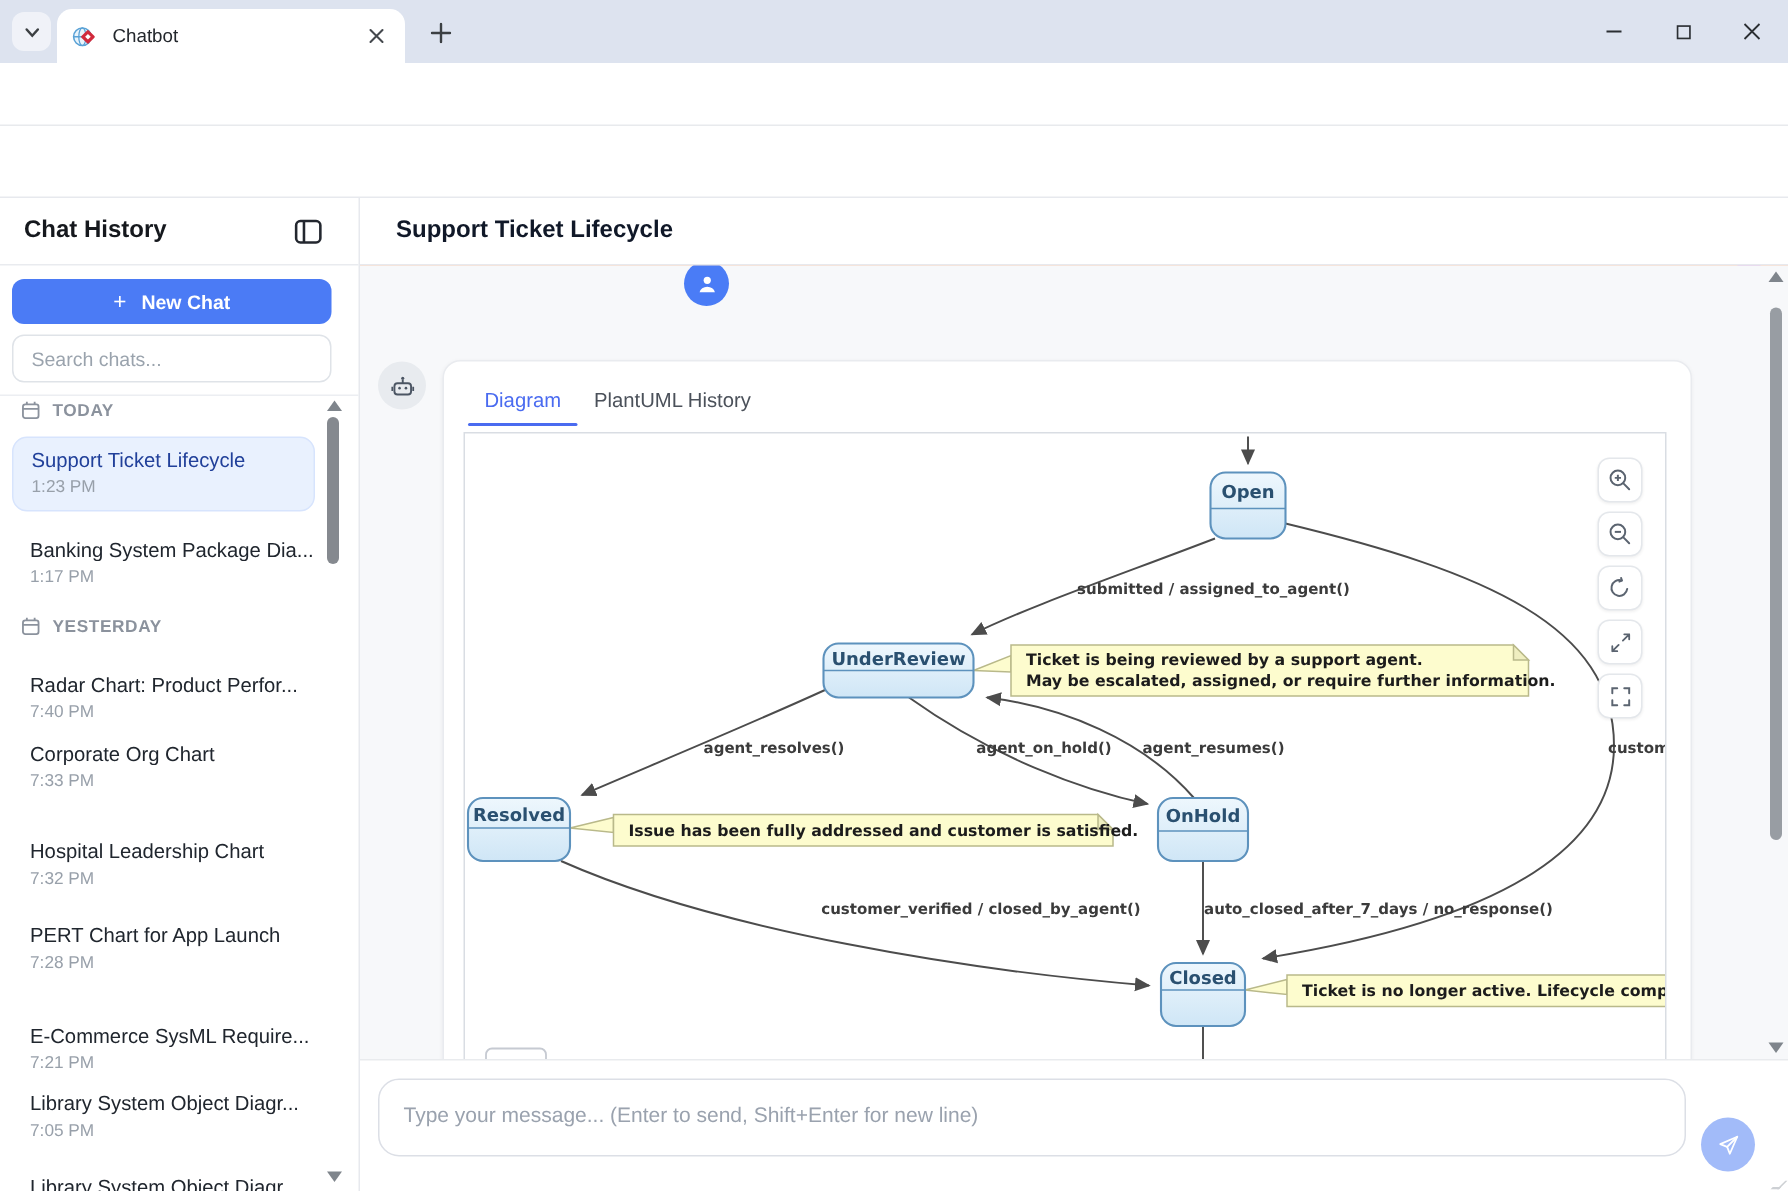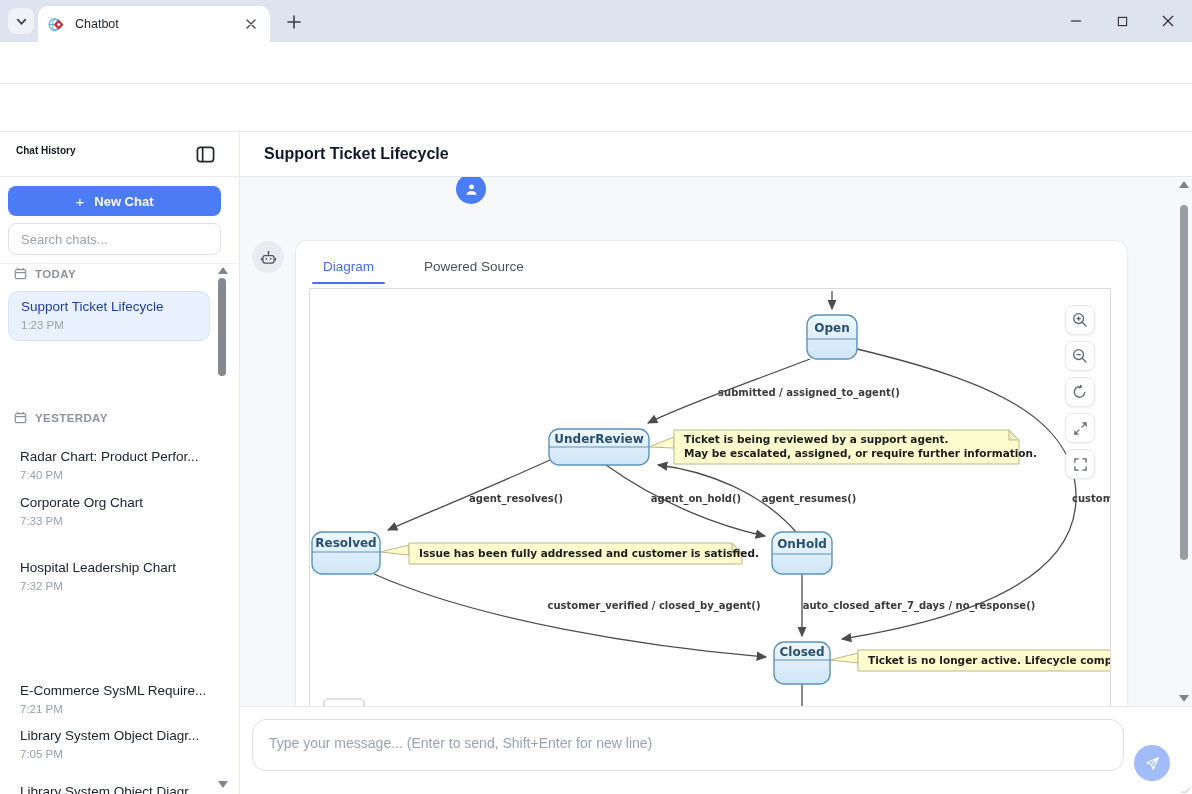--- a/index.html
+++ b/index.html
@@ -34,21 +34,21 @@
   .app-title { position:absolute; left:48px; top:94px; font-size:15px; font-weight:700; color:#111827; }
   .app-sub { position:absolute; left:48px; top:112px; font-size:11px; color:#6b7280; }
   .app-sub a { color:#6b7280; text-decoration:underline; }
   .hdr-ico { position:absolute; top:97px; width:24px; height:24px; display:flex; align-items:center; justify-content:center; }
   .more-apps { position:absolute; left:1060px; top:95px; height:27px; padding:0 14px; border-radius:15px; background:#12a673; color:#fff; font-size:12.5px; font-weight:700; display:flex; align-items:center; border:none; }
   .hdr-avatar { position:absolute; left:1149px; top:91px; width:34px; height:34px; border-radius:50%; background:#9c27b0; color:#fff; font-size:15px; font-weight:700; display:flex; align-items:center; justify-content:center; }
 
   
   .sidebar { position:absolute; left:0; top:132px; width:240px; height:662px; background:#fff; border-right:1px solid #e7e9ee; }
   .sb-head { position:absolute; left:0; top:0; width:239px; height:45px; border-bottom:1px solid #e9ebef; }
-  .sb-title { position:absolute; left:16px; top:13px; font-size:10px; font-weight:700; color:#15181d; }
+  .sb-title { position:absolute; left:16px; top:13px; font-size:16px; font-weight:700; color:#15181d; }
   .sb-toggle { position:absolute; left:196px; top:13px; width:19px; height:19px; }
   .new-chat { position:absolute; left:8px; top:54px; width:213px; height:30px; border-radius:8px; background:#4b7bf5; color:#fff; font-size:13px; font-weight:700; display:flex; align-items:center; justify-content:center; gap:10px; border:none; }
   .new-chat .plus { font-size:15px; font-weight:400; }
   .sb-search { position:absolute; left:8px; top:91px; width:213px; height:32px; border-radius:8px; border:1px solid #dfe3e8; font-size:13px; color:#333; padding:0 12px; outline:none; font-family:"Liberation Sans",sans-serif; }
   .sb-search::placeholder { color:#9aa3ad; }
   .sb-div { position:absolute; left:0; top:131px; width:239px; height:1px; background:#eceef2; }
   .chat-list { position:absolute; left:0; top:132px; width:239px; height:530px; overflow:hidden; }
   .sec-label { position:absolute; left:14px; display:flex; align-items:center; gap:8px; font-size:11.5px; font-weight:700; color:#8b929d; letter-spacing:.4px; }
   .chat-item { position:absolute; left:8px; width:202px; height:50px; border-radius:10px; padding:7px 0 0 12px; }
   .chat-item.selected { background:#e9f1fe; border:1px solid #d7e4fd; }
@@ -63,21 +63,21 @@
 
   
   .titlebar { position:absolute; left:240px; top:132px; width:952px; height:45px; background:#fff; border-bottom:1px solid #e7e9ee; }
   .page-title { position:absolute; left:24px; top:13px; font-size:16px; font-weight:700; color:#101828; }
 
   .chat-area { position:absolute; left:240px; top:177px; width:952px; height:529px; background:#f7f8fa; overflow:hidden; }
   .user-avatar { position:absolute; left:216px; top:-3px; width:30px; height:30px; border-radius:50%; background:#4a7cf6; display:flex; align-items:center; justify-content:center; }
   .bubble { position:absolute; left:257px; top:1px; height:40px; line-height:40px; padding:0 20px; border-radius:14px; background:#4b7cf6; color:#fff; font-size:14px; white-space:nowrap; }
   .bot-avatar { position:absolute; left:12px; top:64px; width:32px; height:32px; border-radius:50%; background:#e8ebef; display:flex; align-items:center; justify-content:center; }
   .card { position:absolute; left:55px; top:63px; width:833px; height:520px; background:#fff; border:1px solid #e9ebef; border-radius:12px; box-shadow:0 1px 3px rgba(16,24,40,.05); }
-  .tabs { position:absolute; left:16px; top:12px; display:flex; gap:28px; }
+  .tabs { position:absolute; left:16px; top:12px; display:flex; }
   .ptab { font-size:13.5px; padding:6px 11px 10px 11px; color:#4b515a; position:relative; }
   .ptab.active { color:#4a6bf0; font-weight:500; }
   .ptab.active::after { content:""; position:absolute; left:0; right:0; bottom:0; height:2.5px; border-radius:2px; background:#4a6bf0; }
   .canvas { position:absolute; left:13px; top:47px; width:802px; height:460px; border:1px solid #d9dde3; background:#fff; overflow:hidden; }
   .zoomctl { position:absolute; left:755px; top:16px; width:30px; display:flex; flex-direction:column; gap:6px; }
   .zbtn { width:30px; height:30px; border-radius:8px; background:#fff; border:1px solid #e4e7eb; box-shadow:0 1px 2px rgba(0,0,0,.06); display:flex; align-items:center; justify-content:center; }
 
   .main-scroll { position:absolute; left:1177px; top:179px; width:14px; height:525px; }
   .ms-thumb { position:absolute; left:3px; top:26px; width:8px; height:355px; border-radius:4px; background:#989da3; }
 
@@ -260,20 +260,24 @@
             <line x1="4.5" y1="1" x2="4.5" y2="3.5" stroke="#8b929d" stroke-width="1.4"></line>
             <line x1="10.5" y1="1" x2="10.5" y2="3.5" stroke="#8b929d" stroke-width="1.4"></line>
           </svg>
         <span>TODAY</span>
       </div>
 
       <div class="chat-item selected" style="top:27px">
         <div class="ci-title">Support Ticket Lifecycle</div>
         <div class="ci-time">1:23 PM</div>
       </div>
+      <div class="chat-item" style="top:88px">
+        <div class="ci-title">Banking System Package Dia...</div>
+        <div class="ci-time">1:17 PM</div>
+      </div>
 
       <div class="sec-label" style="top:147px">
         <svg width="13" height="13" viewBox="0 0 15 15">
             <rect x="1.5" y="3" width="12" height="10.5" rx="1.8" fill="none" stroke="#8b929d" stroke-width="1.4"></rect>
             <line x1="1.5" y1="6.5" x2="13.5" y2="6.5" stroke="#8b929d" stroke-width="1.4"></line>
             <line x1="4.5" y1="1" x2="4.5" y2="3.5" stroke="#8b929d" stroke-width="1.4"></line>
             <line x1="10.5" y1="1" x2="10.5" y2="3.5" stroke="#8b929d" stroke-width="1.4"></line>
           </svg>
         <span>YESTERDAY</span>
       </div>
@@ -282,20 +286,24 @@
         <div class="ci-title">Radar Chart: Product Perfor...</div>
         <div class="ci-time">7:40 PM</div>
       </div>
       <div class="chat-item" style="top:224px">
         <div class="ci-title">Corporate Org Chart</div>
         <div class="ci-time">7:33 PM</div>
       </div>
       <div class="chat-item" style="top:289px">
         <div class="ci-title">Hospital Leadership Chart</div>
         <div class="ci-time">7:32 PM</div>
+      </div>
+      <div class="chat-item" style="top:345px">
+        <div class="ci-title">PERT Chart for App Launch</div>
+        <div class="ci-time">7:28 PM</div>
       </div>
       <div class="chat-item" style="top:412px">
         <div class="ci-title">E-Commerce SysML Require...</div>
         <div class="ci-time">7:21 PM</div>
       </div>
       <div class="chat-item" style="top:457px">
         <div class="ci-title">Library System Object Diagr...</div>
         <div class="ci-time">7:05 PM</div>
       </div>
       <div class="chat-item" style="top:513px">
@@ -330,21 +338,21 @@
         <circle cx="9.3" cy="13.6" r="1.1" fill="#4b5563"></circle>
         <circle cx="14.7" cy="13.6" r="1.1" fill="#4b5563"></circle>
         <line x1="3.2" y1="12.5" x2="3.2" y2="16" stroke="#4b5563" stroke-width="1.5"></line>
         <line x1="20.8" y1="12.5" x2="20.8" y2="16" stroke="#4b5563" stroke-width="1.5"></line>
       </svg>
     </div>
 
     <div class="card">
       <div class="tabs">
         <div class="ptab active">Diagram</div>
-        <div class="ptab">Powered Source</div>
+        <div class="ptab">PlantUML History</div>
       </div>
 
       <div class="canvas">
         <svg width="802" height="460" viewBox="0 0 802 460">
           <defs>
             <marker id="arr" viewBox="0 0 10 10" refX="8" refY="5" markerWidth="9" markerHeight="9" orient="auto-start-reverse">
               <path d="M0,1 L9,5 L0,9 z" fill="#4c4c4c"></path>
             </marker>
             <linearGradient id="sg" x1="0" y1="0" x2="0" y2="1">
               <stop offset="0" stop-color="#eef7fd"></stop>

